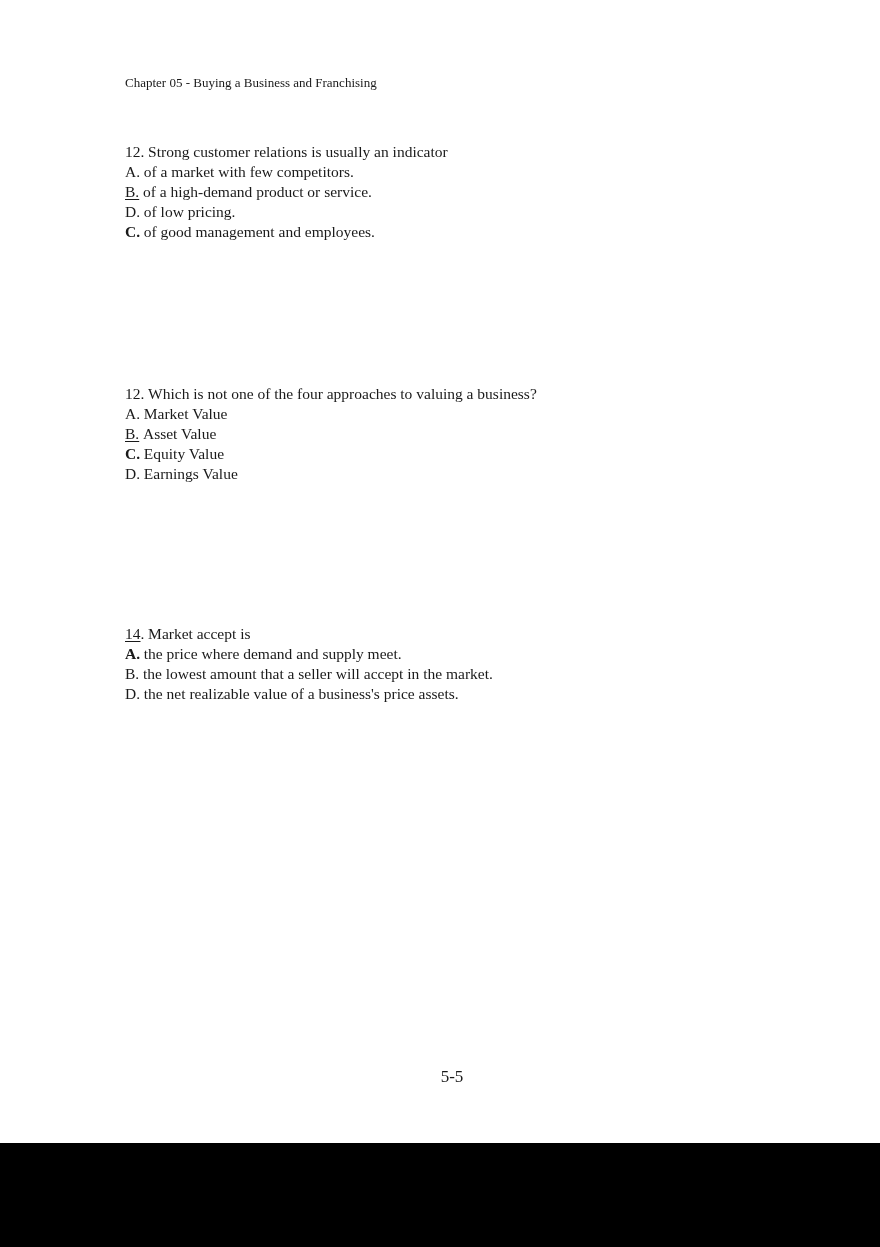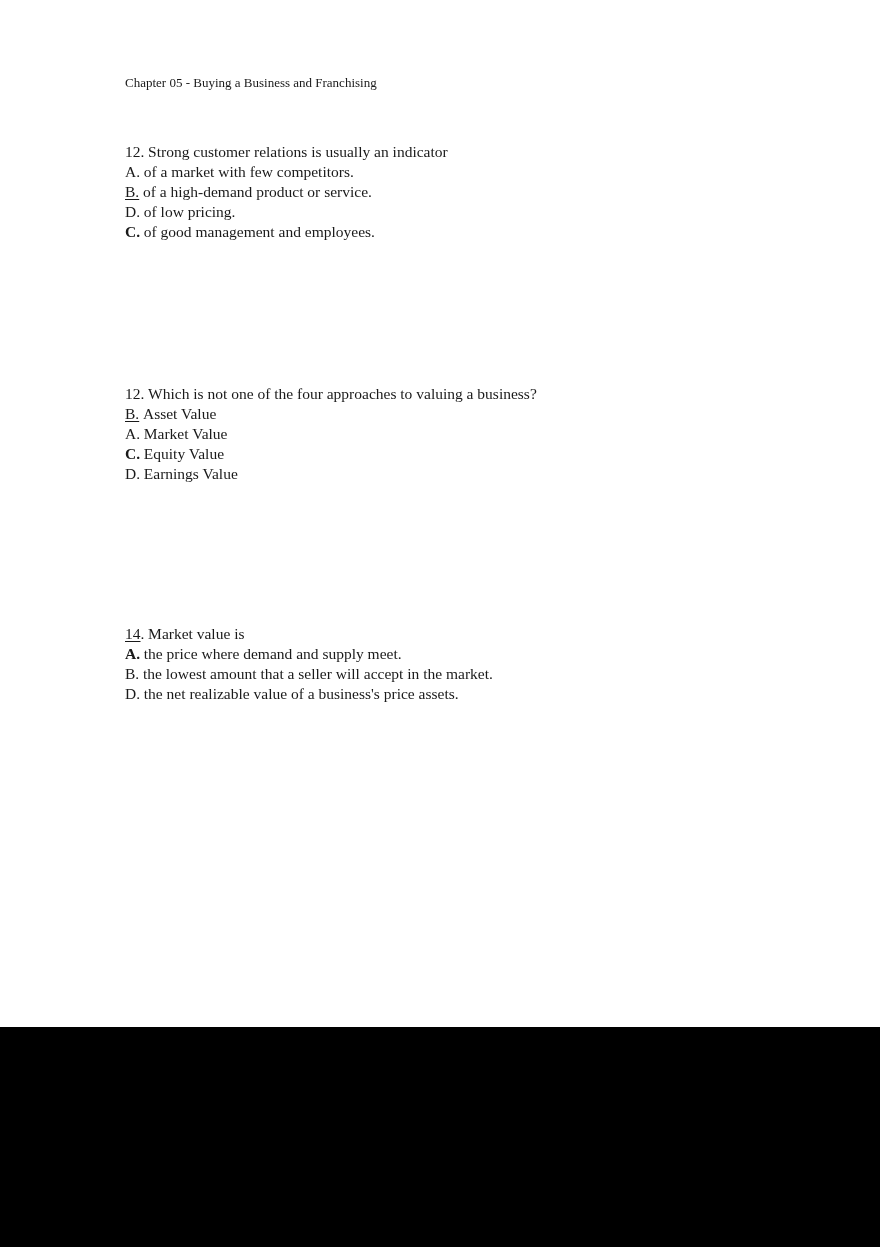--- a/index.html
+++ b/index.html
@@ -3,21 +3,21 @@
 <meta charset="utf-8">
 <style>
   html, body {
     margin: 0;
     padding: 0;
     background: #000;
   }
   .page {
     position: relative;
     width: 880px;
-    height: 1027px;
+    height: 1247px;
     background: #ffffff;
     overflow: hidden;
     font-family: "Liberation Serif", "DejaVu Serif", serif;
     color: #1a1a1a;
   }
   .header-line {
     position: absolute;
     left: 125px;
     top: 73px;
     font-size: 13px;
@@ -71,28 +71,28 @@
   <div class="question q12">
     <div class="line"><span class="s-normal">12</span><span>.</span><span class="stem-text">Strong customer relations is usually an indicator</span></div>
     <div class="line"><span class="s-normal">A.</span><span class="opt-text">of a market with few competitors.</span></div>
     <div class="line"><span class="s-underline">B.</span><span class="opt-text">of a high-demand product or service.</span></div>
     <div class="line"><span class="s-normal">D.</span><span class="opt-text">of low pricing.</span></div>
     <div class="line"><span class="s-bold">C.</span><span class="opt-text">of good management and employees.</span></div>
   </div>
 
   <div class="question q13">
     <div class="line"><span class="s-normal">12</span><span>.</span><span class="stem-text">Which is not one of the four approaches to valuing a business?</span></div>
+    <div class="line"><span class="s-normal">A.</span><span class="opt-text">Market Value</span></div>
     <div class="line"><span class="s-underline">B.</span><span class="opt-text">Asset Value</span></div>
-    <div class="line"><span class="s-normal">A.</span><span class="opt-text">Market Value</span></div>
     <div class="line"><span class="s-bold">C.</span><span class="opt-text">Equity Value</span></div>
     <div class="line"><span class="s-normal">D.</span><span class="opt-text">Earnings Value</span></div>
   </div>
 
   <div class="question q14">
-    <div class="line"><span class="s-underline">14</span><span>.</span><span class="stem-text">Market value is</span></div>
+    <div class="line"><span class="s-underline">14</span><span>.</span><span class="stem-text">Market accept is</span></div>
     <div class="line"><span class="s-bold">A.</span><span class="opt-text">the price where demand and supply meet.</span></div>
     <div class="line"><span class="s-normal">B.</span><span class="opt-text">the lowest amount that a seller will accept in the market.</span></div>
     <div class="line"><span class="s-normal">D.</span><span class="opt-text">the net realizable value of a business's price assets.</span></div>
   </div>
 
   <div class="footer-line">5-5</div>
 
   <div class="bottom-band" style="background: rgb(0, 0, 0);"></div>
 
 </div>

